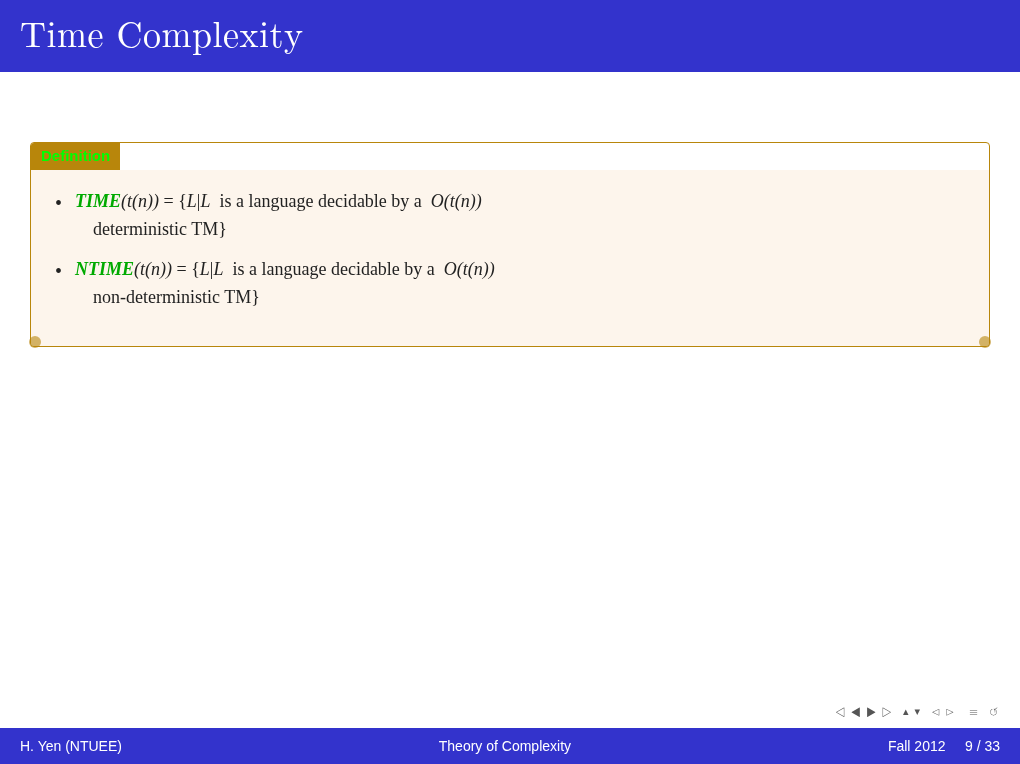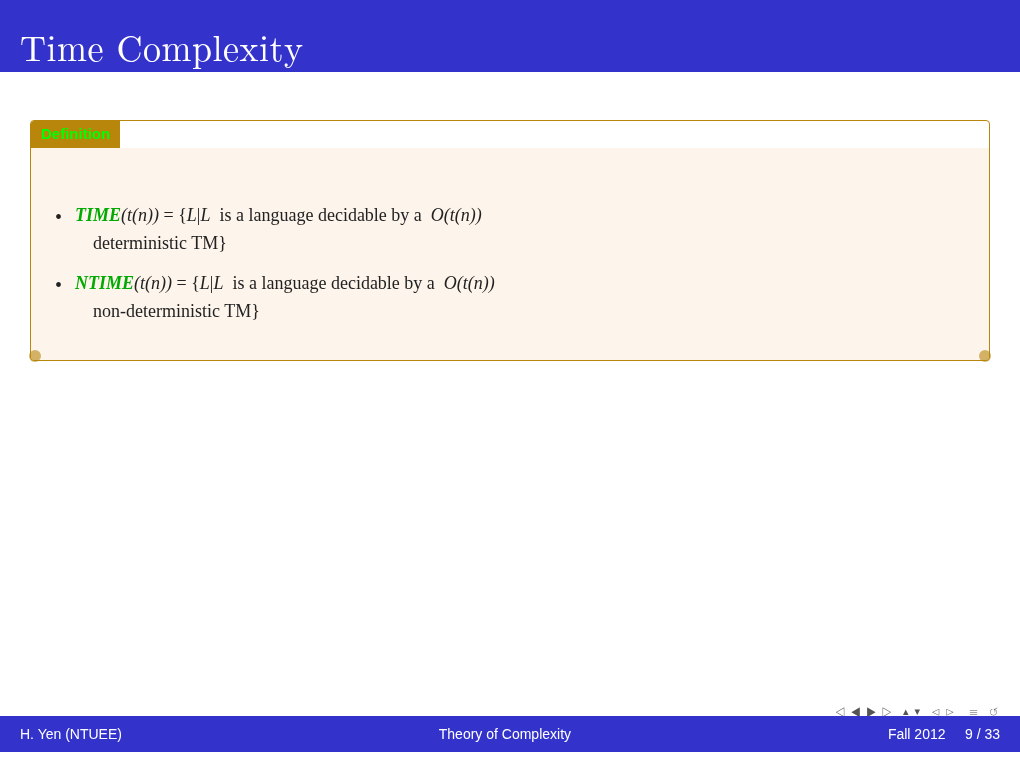--- a/index.html
+++ b/index.html
@@ -12,34 +12,34 @@
       position: relative;
       overflow: hidden;
     }
 
     
     #header-bar {
       background: #3333cc;
       width: 100%;
       height: 72px;
       display: flex;
-      align-items: flex-end;
+      align-items: center;
       padding: 0 20px;
     }
 
     #header-title {
       color: #ffffff;
       font-size: 36px;
       font-weight: 400;
       letter-spacing: 0.5px;
     }
 
     
     #main-content {
-      padding: 18px 30px 20px 30px;
+      padding: 40px 30px 20px 30px;
     }
 
     
     #definition-box {
       border: 1.5px solid #b8860b;
       border-radius: 4px;
       margin-top: 30px;
       overflow: hidden;
     }
 
@@ -64,21 +64,20 @@
     #let-statement {
       font-size: 19px;
       color: #222;
       margin-bottom: 16px;
       font-family: Georgia, serif;
     }
 
     #bullet-list {
       list-style: none;
       padding: 0;
-      margin-top: 36px;
     }
 
     #bullet-list li {
       font-size: 18px;
       color: #222;
       margin-bottom: 12px;
       padding-left: 20px;
       position: relative;
       line-height: 1.55;
       font-family: Georgia, serif;
@@ -91,21 +90,21 @@
       color: #222;
       font-size: 20px;
     }
 
     .math-italic { font-style: italic; }
     .math-green { color: #00aa00; font-style: italic; font-weight: bold; }
 
     
     #footer-bar {
       position: absolute;
-      bottom: 12px;
+      bottom: 0;
       left: 0;
       width: 100%;
       height: 36px;
       background: #3333cc;
       display: flex;
       align-items: center;
       justify-content: space-between;
       padding: 0 20px;
     }
 

